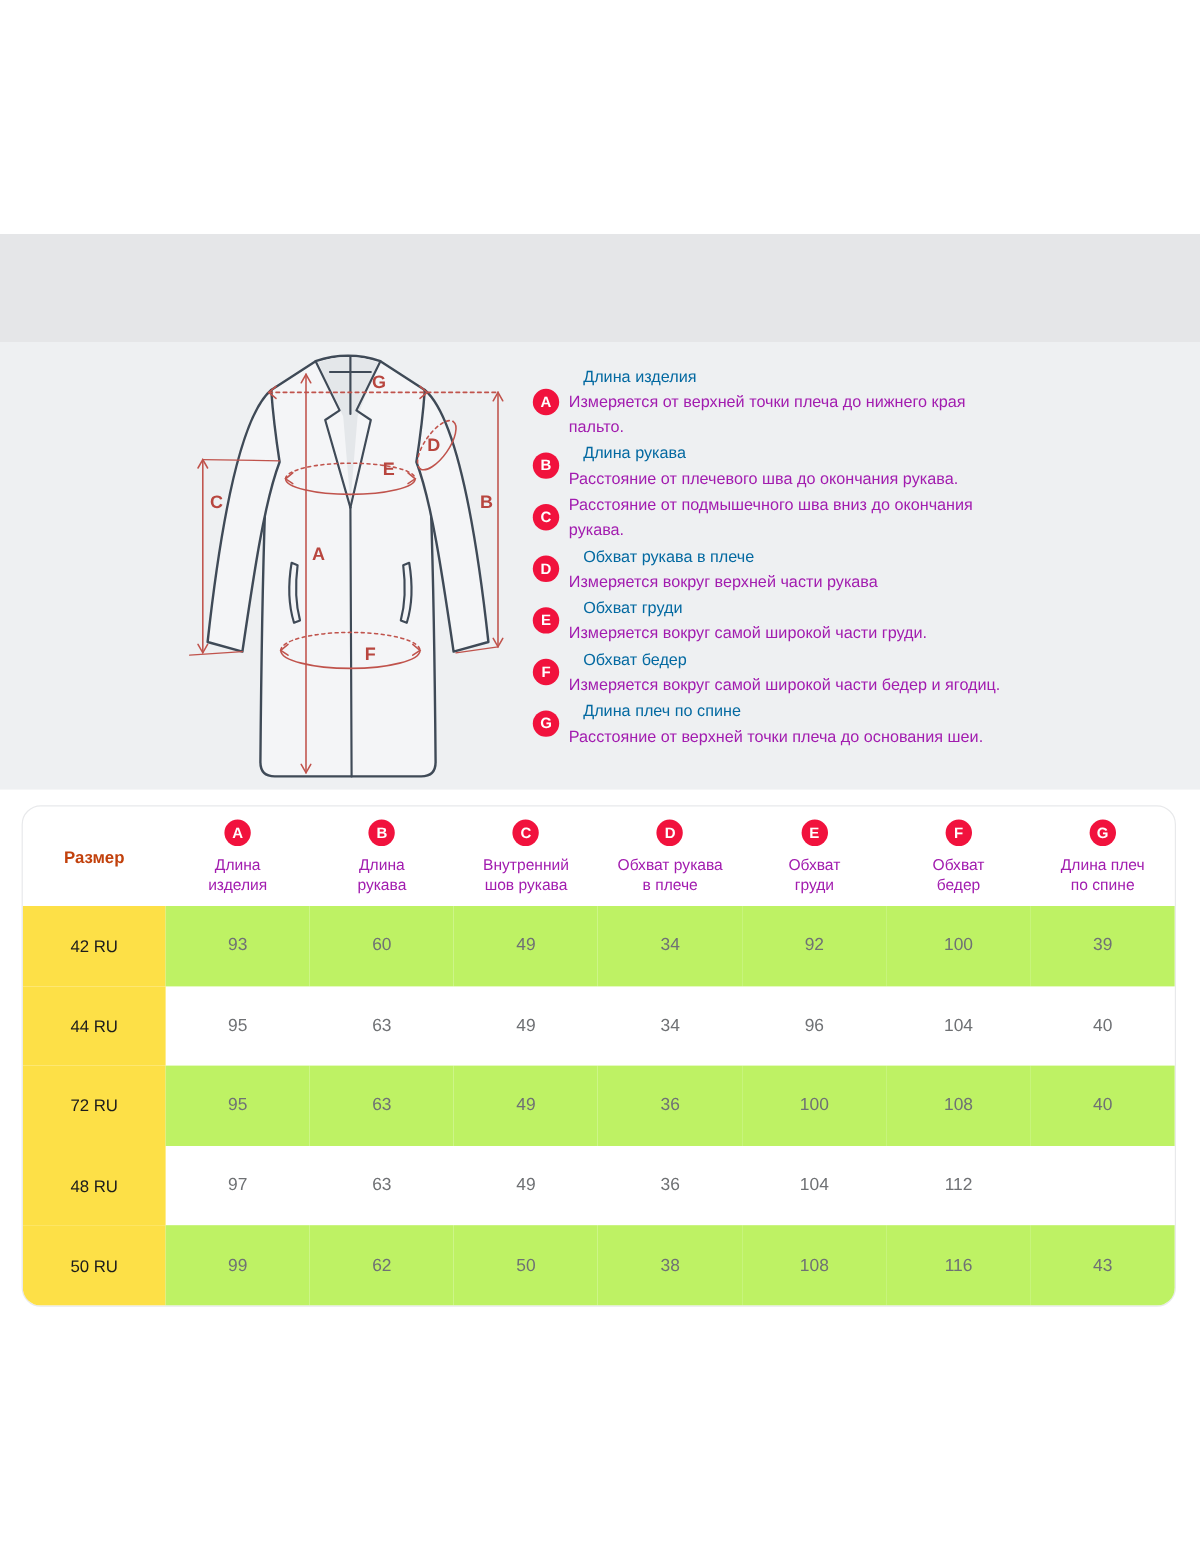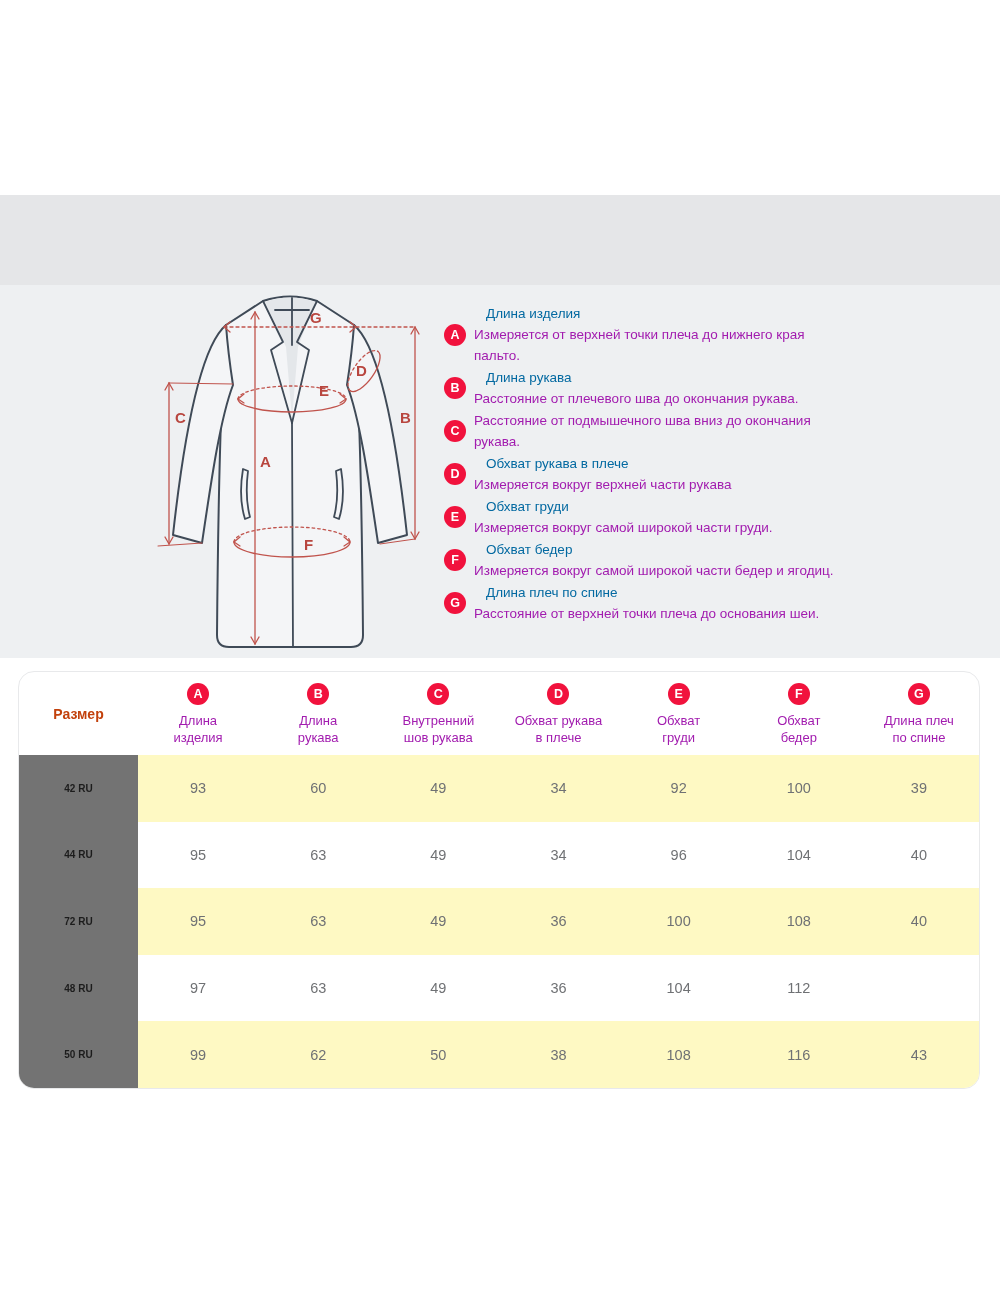--- a/index.html
+++ b/index.html
@@ -40,23 +40,23 @@
     position:absolute; left:18px; top:671px; width:962px; height:418px;
     background:#ffffff; border:1px solid #e8e9eb; border-radius:16px; overflow:hidden;
   }
   .thead { display:grid; grid-template-columns:119px repeat(7,1fr); height:83px; }
   .th-size { display:flex; align-items:center; justify-content:center; font-size:14px; font-weight:bold; color:#c2410c; }
   .th-col { display:flex; flex-direction:column; align-items:center; padding-top:11px; }
   .th-col .badge { margin-bottom:7px; }
   .th-label { font-size:13px; line-height:17px; color:#a21caf; text-align:center; }
   .trow { display:grid; grid-template-columns:119px repeat(7,1fr); height:66.6px; }
   .cell { display:flex; align-items:center; justify-content:center; }
-  .cell-size { font-size:10px; font-weight:bold; color:#1c1c1c; background:#737373; }
+  .cell-size { font-size:14px; font-weight:normal; color:#1c1c1c; background:#fde047; }
   .cell-val { font-size:14.5px; color:#6f7174; }
-  .trow.striped .cell-val { background:#fef9c3; }
+  .trow.striped .cell-val { background:#bef264; }
 </style>
 </head>
 <body>
 
 <div class="page">
 
   <section class="banner">
     <div class="warn-icon">
       <span>!</span>
     </div>

